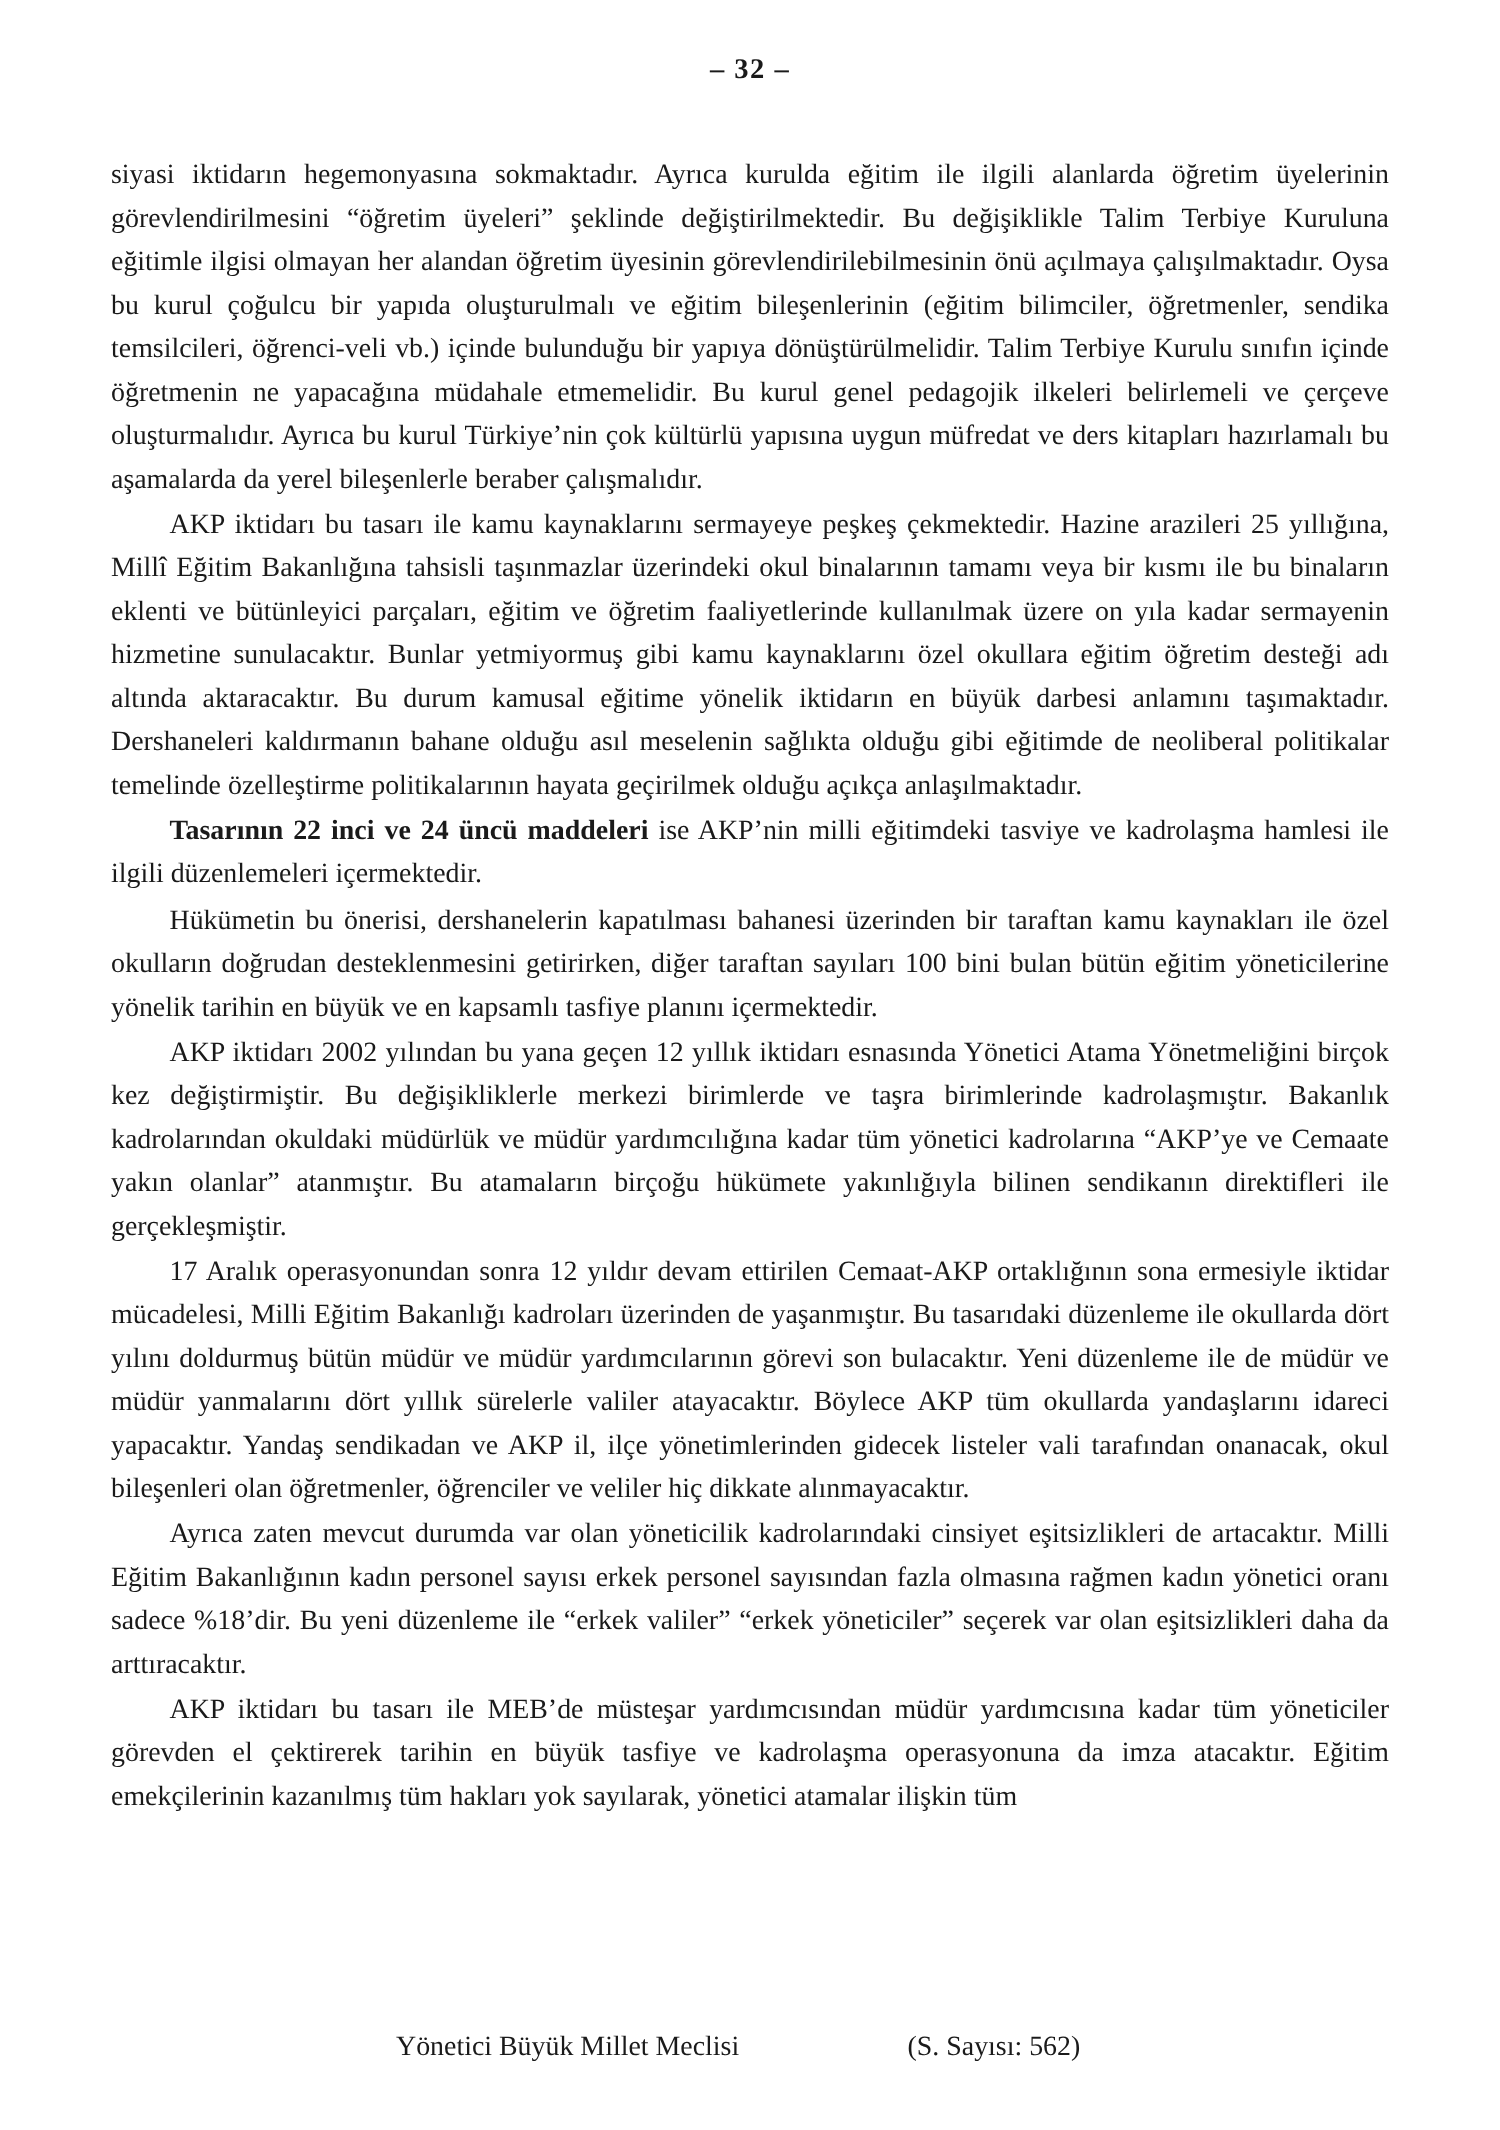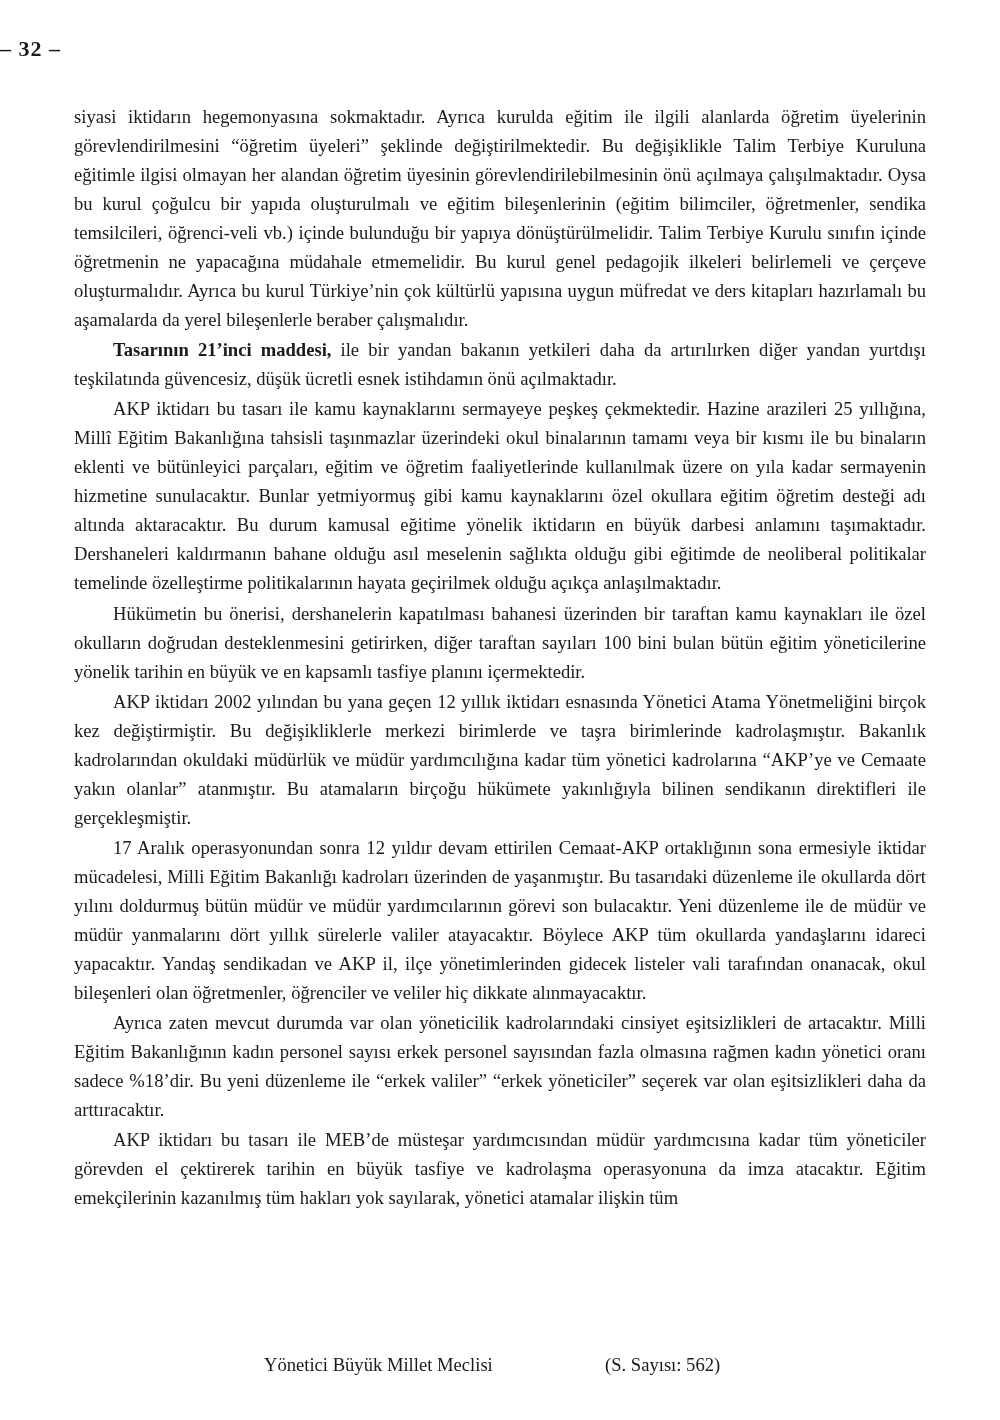--- a/index.html
+++ b/index.html
@@ -13,23 +13,23 @@
     position: relative;
     overflow: hidden;
     font-family: "Liberation Serif", "DejaVu Serif", serif;
     color: #1a1a1a;
   }
   .page-number {
     position: absolute;
     top: 36px;
     left: 0;
     width: 1000px;
-    text-align: left;
+    text-align: center;
     font-weight: bold;
-    font-size: 22px;
+    font-size: 19px;
     letter-spacing: 1px;
   }
   .content {
     position: absolute;
     top: 82px;
     left: 74px;
     width: 852px;
     font-size: 18.6px;
     line-height: 29px;
     margin-top: 20px;
@@ -61,22 +61,22 @@
     left: 605px;
   }
 </style>
 </head>
 <body>
 
 <div class="page-number">– 32 –</div>
 
 <div class="content">
   <p class="para"><span class="bold"></span><span>siyasi iktidarın hegemonyasına sokmaktadır. Ayrıca kurulda eğitim ile ilgili alanlarda öğretim üyelerinin görevlendirilmesini “öğretim üyeleri” şeklinde değiştirilmektedir. Bu değişiklikle Talim Terbiye Kuruluna eğitimle ilgisi olmayan her alandan öğretim üyesinin görevlendirilebilmesinin önü açılmaya çalışılmaktadır. Oysa bu kurul çoğulcu bir yapıda oluşturulmalı ve eğitim bileşenlerinin (eğitim bilimciler, öğretmenler, sendika temsilcileri, öğrenci-veli vb.) içinde bulunduğu bir yapıya dönüştürülmelidir. Talim Terbiye Kurulu sınıfın içinde öğretmenin ne yapacağına müdahale etmemelidir. Bu kurul genel pedagojik ilkeleri belirlemeli ve çerçeve oluşturmalıdır. Ayrıca bu kurul Türkiye’nin çok kültürlü yapısına uygun müfredat ve ders kitapları hazırlamalı bu aşamalarda da yerel bileşenlerle beraber çalışmalıdır.</span></p>
-  <p class="para indent"><span class="bold">Tasarının 21’inci maddesi,</span><span> ile bir yandan bakanın yetkileri daha da artırılırken diğer yandan yurtdışı teşkilatında güvencesiz, düşük ücretli esnek istihdamın önü açılmaktadır.</span></p>
   <p class="para indent"><span class="bold"></span><span>AKP iktidarı bu tasarı ile kamu kaynaklarını sermayeye peşkeş çekmektedir. Hazine arazileri 25 yıllığına, Millî Eğitim Bakanlığına tahsisli taşınmazlar üzerindeki okul binalarının tamamı veya bir kısmı ile bu binaların eklenti ve bütünleyici parçaları, eğitim ve öğretim faaliyetlerinde kullanılmak üzere on yıla kadar sermayenin hizmetine sunulacaktır. Bunlar yetmiyormuş gibi kamu kaynaklarını özel okullara eğitim öğretim desteği adı altında aktaracaktır. Bu durum kamusal eğitime yönelik iktidarın en büyük darbesi anlamını taşımaktadır. Dershaneleri kaldırmanın bahane olduğu asıl meselenin sağlıkta olduğu gibi eğitimde de neoliberal politikalar temelinde özelleştirme politikalarının hayata geçirilmek olduğu açıkça anlaşılmaktadır.</span></p>
+  <p class="para indent"><span class="bold">Tasarının 22 inci ve 24 üncü maddeleri</span><span> ise AKP’nin milli eğitimdeki tasviye ve kadrolaşma hamlesi ile ilgili düzenlemeleri içermektedir.</span></p>
   <p class="para indent"><span class="bold"></span><span>Hükümetin bu önerisi, dershanelerin kapatılması bahanesi üzerinden bir taraftan kamu kaynakları ile özel okulların doğrudan desteklenmesini getirirken, diğer taraftan sayıları 100 bini bulan bütün eğitim yöneticilerine yönelik tarihin en büyük ve en kapsamlı tasfiye planını içermektedir.</span></p>
   <p class="para indent"><span class="bold"></span><span>AKP iktidarı 2002 yılından bu yana geçen 12 yıllık iktidarı esnasında Yönetici Atama Yönetmeliğini birçok kez değiştirmiştir. Bu değişikliklerle merkezi birimlerde ve taşra birimlerinde kadrolaşmıştır. Bakanlık kadrolarından okuldaki müdürlük ve müdür yardımcılığına kadar tüm yönetici kadrolarına “AKP’ye ve Cemaate yakın olanlar” atanmıştır. Bu atamaların birçoğu hükümete yakınlığıyla bilinen sendikanın direktifleri ile gerçekleşmiştir.</span></p>
   <p class="para indent"><span class="bold"></span><span>17 Aralık operasyonundan sonra 12 yıldır devam ettirilen Cemaat-AKP ortaklığının sona ermesiyle iktidar mücadelesi, Milli Eğitim Bakanlığı kadroları üzerinden de yaşanmıştır. Bu tasarıdaki düzenleme ile okullarda dört yılını doldurmuş bütün müdür ve müdür yardımcılarının görevi son bulacaktır. Yeni düzenleme ile de müdür ve müdür yanmalarını dört yıllık sürelerle valiler atayacaktır. Böylece AKP tüm okullarda yandaşlarını idareci yapacaktır. Yandaş sendikadan ve AKP il, ilçe yönetimlerinden gidecek listeler vali tarafından onanacak, okul bileşenleri olan öğretmenler, öğrenciler ve veliler hiç dikkate alınmayacaktır.</span></p>
   <p class="para indent"><span class="bold"></span><span>Ayrıca zaten mevcut durumda var olan yöneticilik kadrolarındaki cinsiyet eşitsizlikleri de artacaktır. Milli Eğitim Bakanlığının kadın personel sayısı erkek personel sayısından fazla olmasına rağmen kadın yönetici oranı sadece %18’dir. Bu yeni düzenleme ile “erkek valiler” “erkek yöneticiler” seçerek var olan eşitsizlikleri daha da arttıracaktır.</span></p>
   <p class="para indent"><span class="bold"></span><span>AKP iktidarı bu tasarı ile MEB’de müsteşar yardımcısından müdür yardımcısına kadar tüm yöneticiler görevden el çektirerek tarihin en büyük tasfiye ve kadrolaşma operasyonuna da imza atacaktır. Eğitim emekçilerinin kazanılmış tüm hakları yok sayılarak, yönetici atamalar ilişkin tüm</span></p>
 </div>
 
 <div class="footer">
   <span class="footer-left">Yönetici Büyük Millet Meclisi</span>
   <span class="footer-right">(S. Sayısı: 562)</span>

